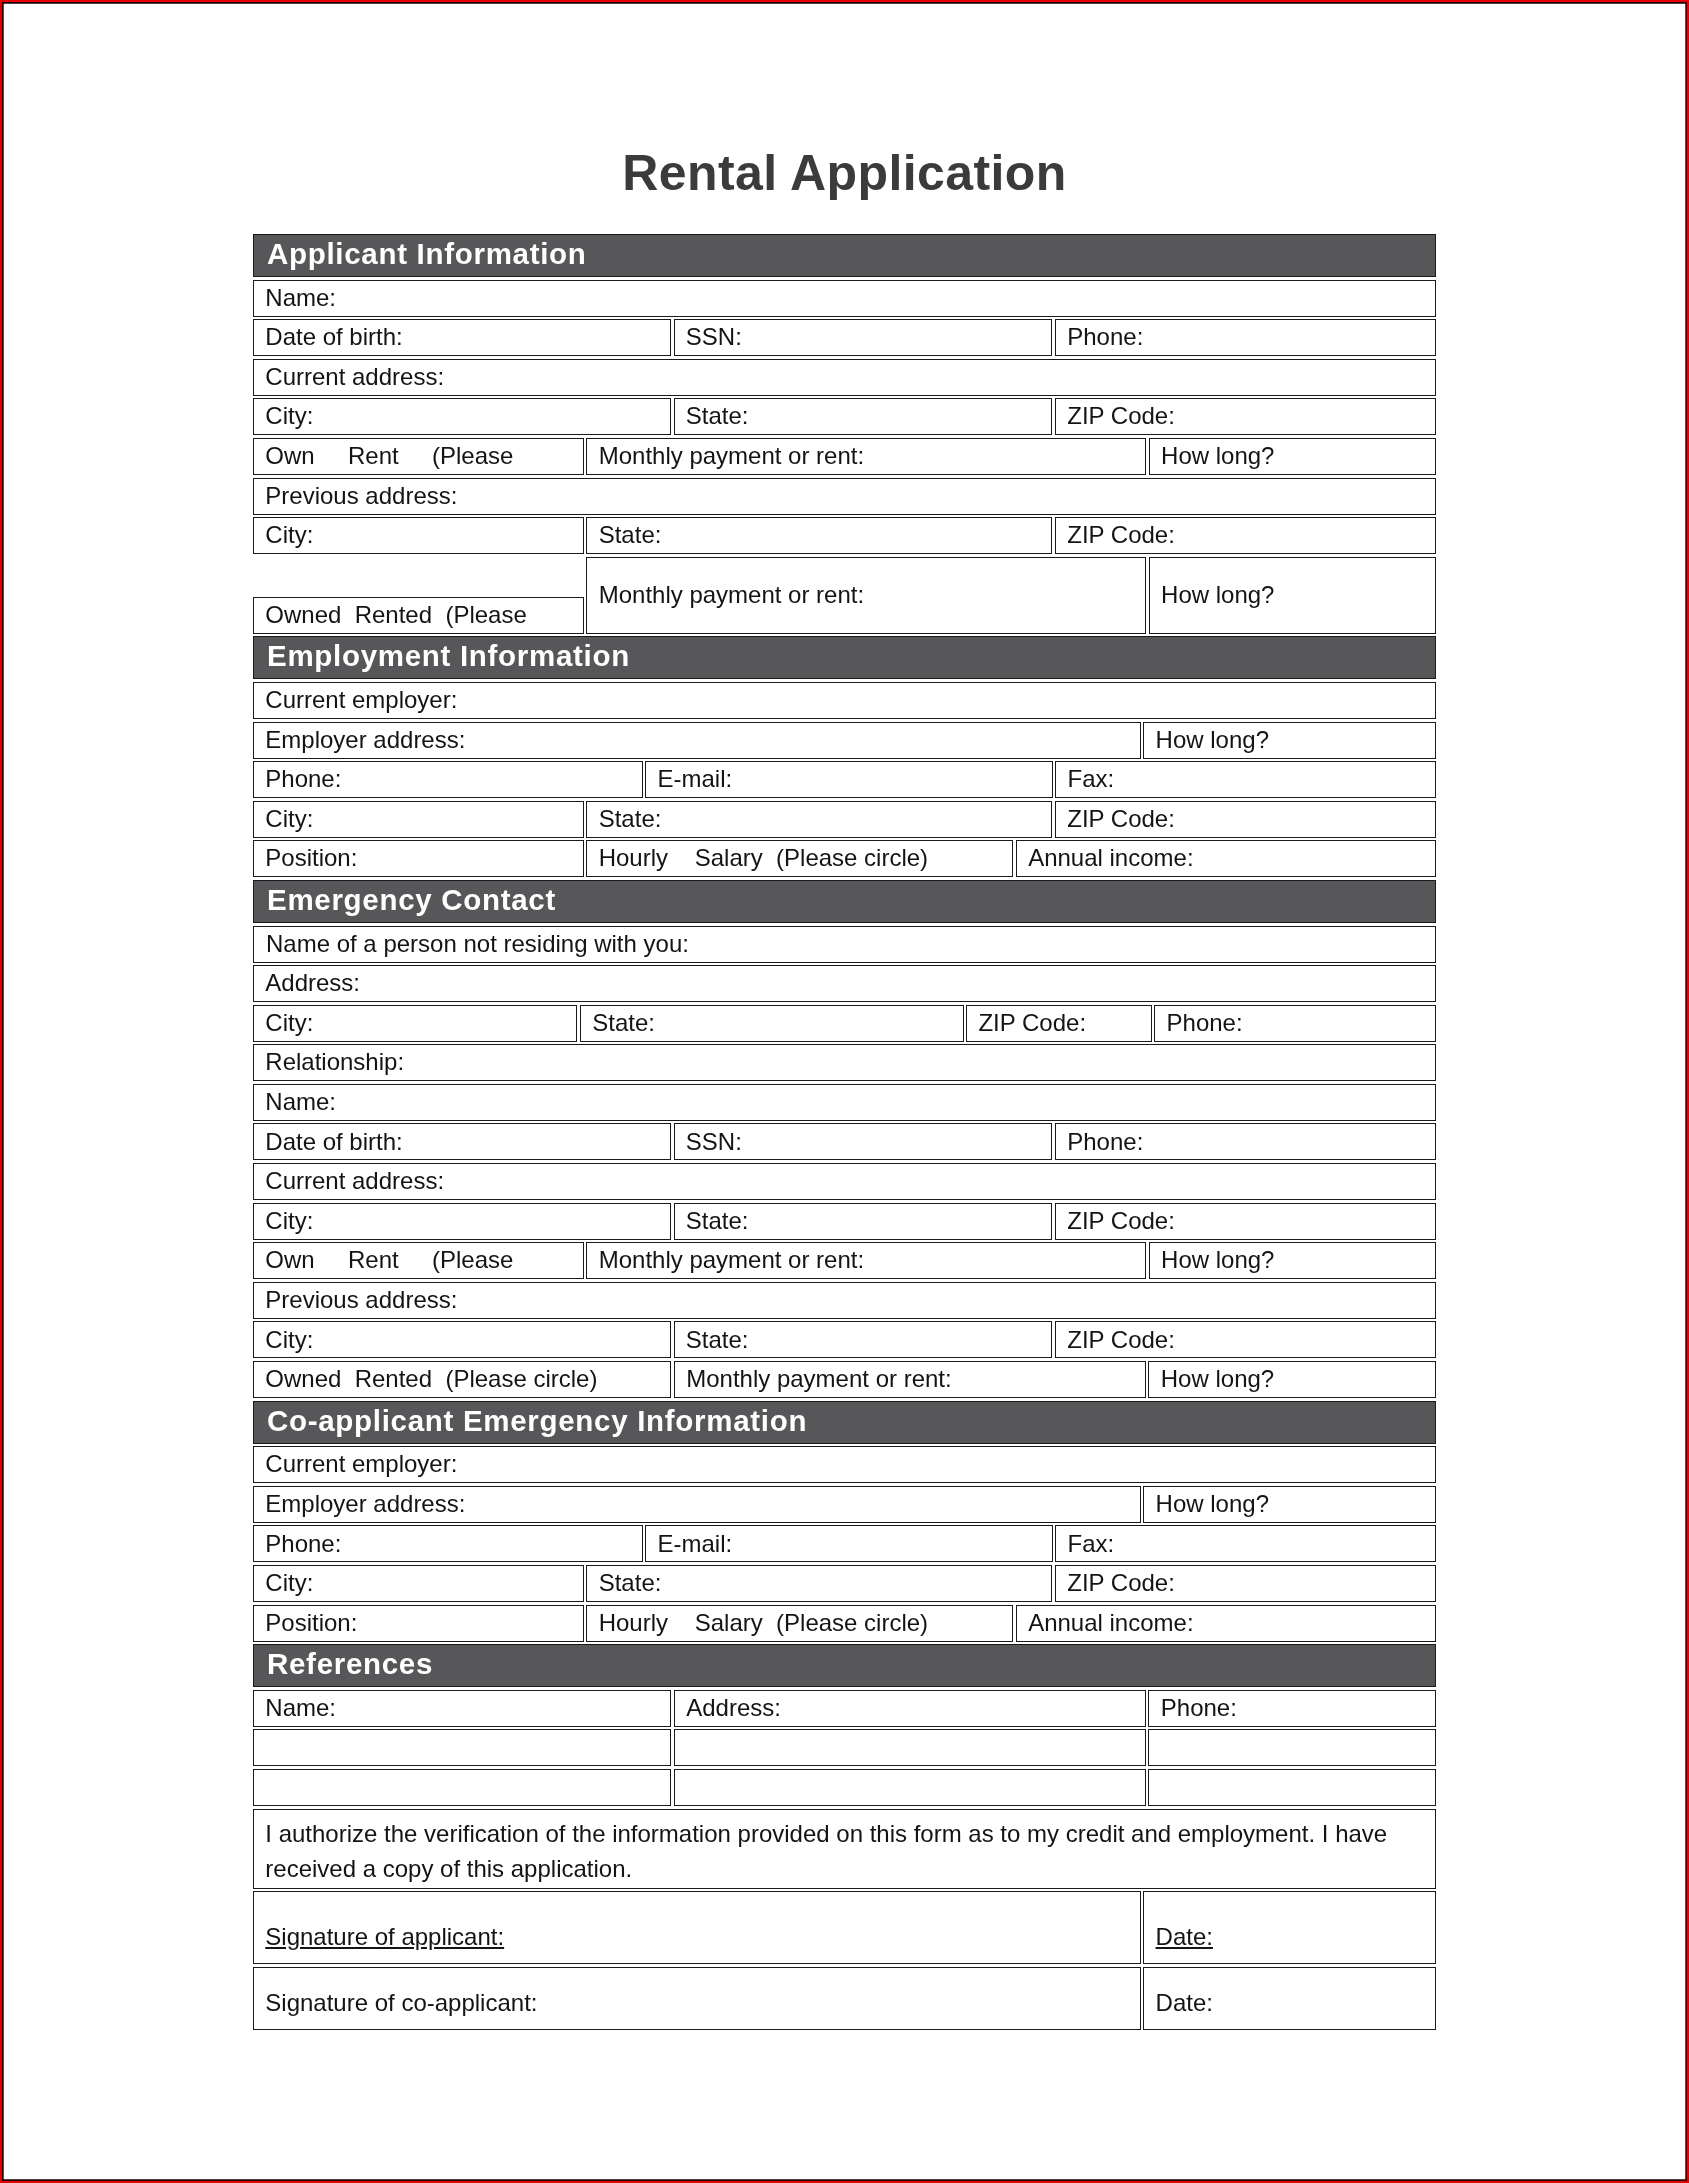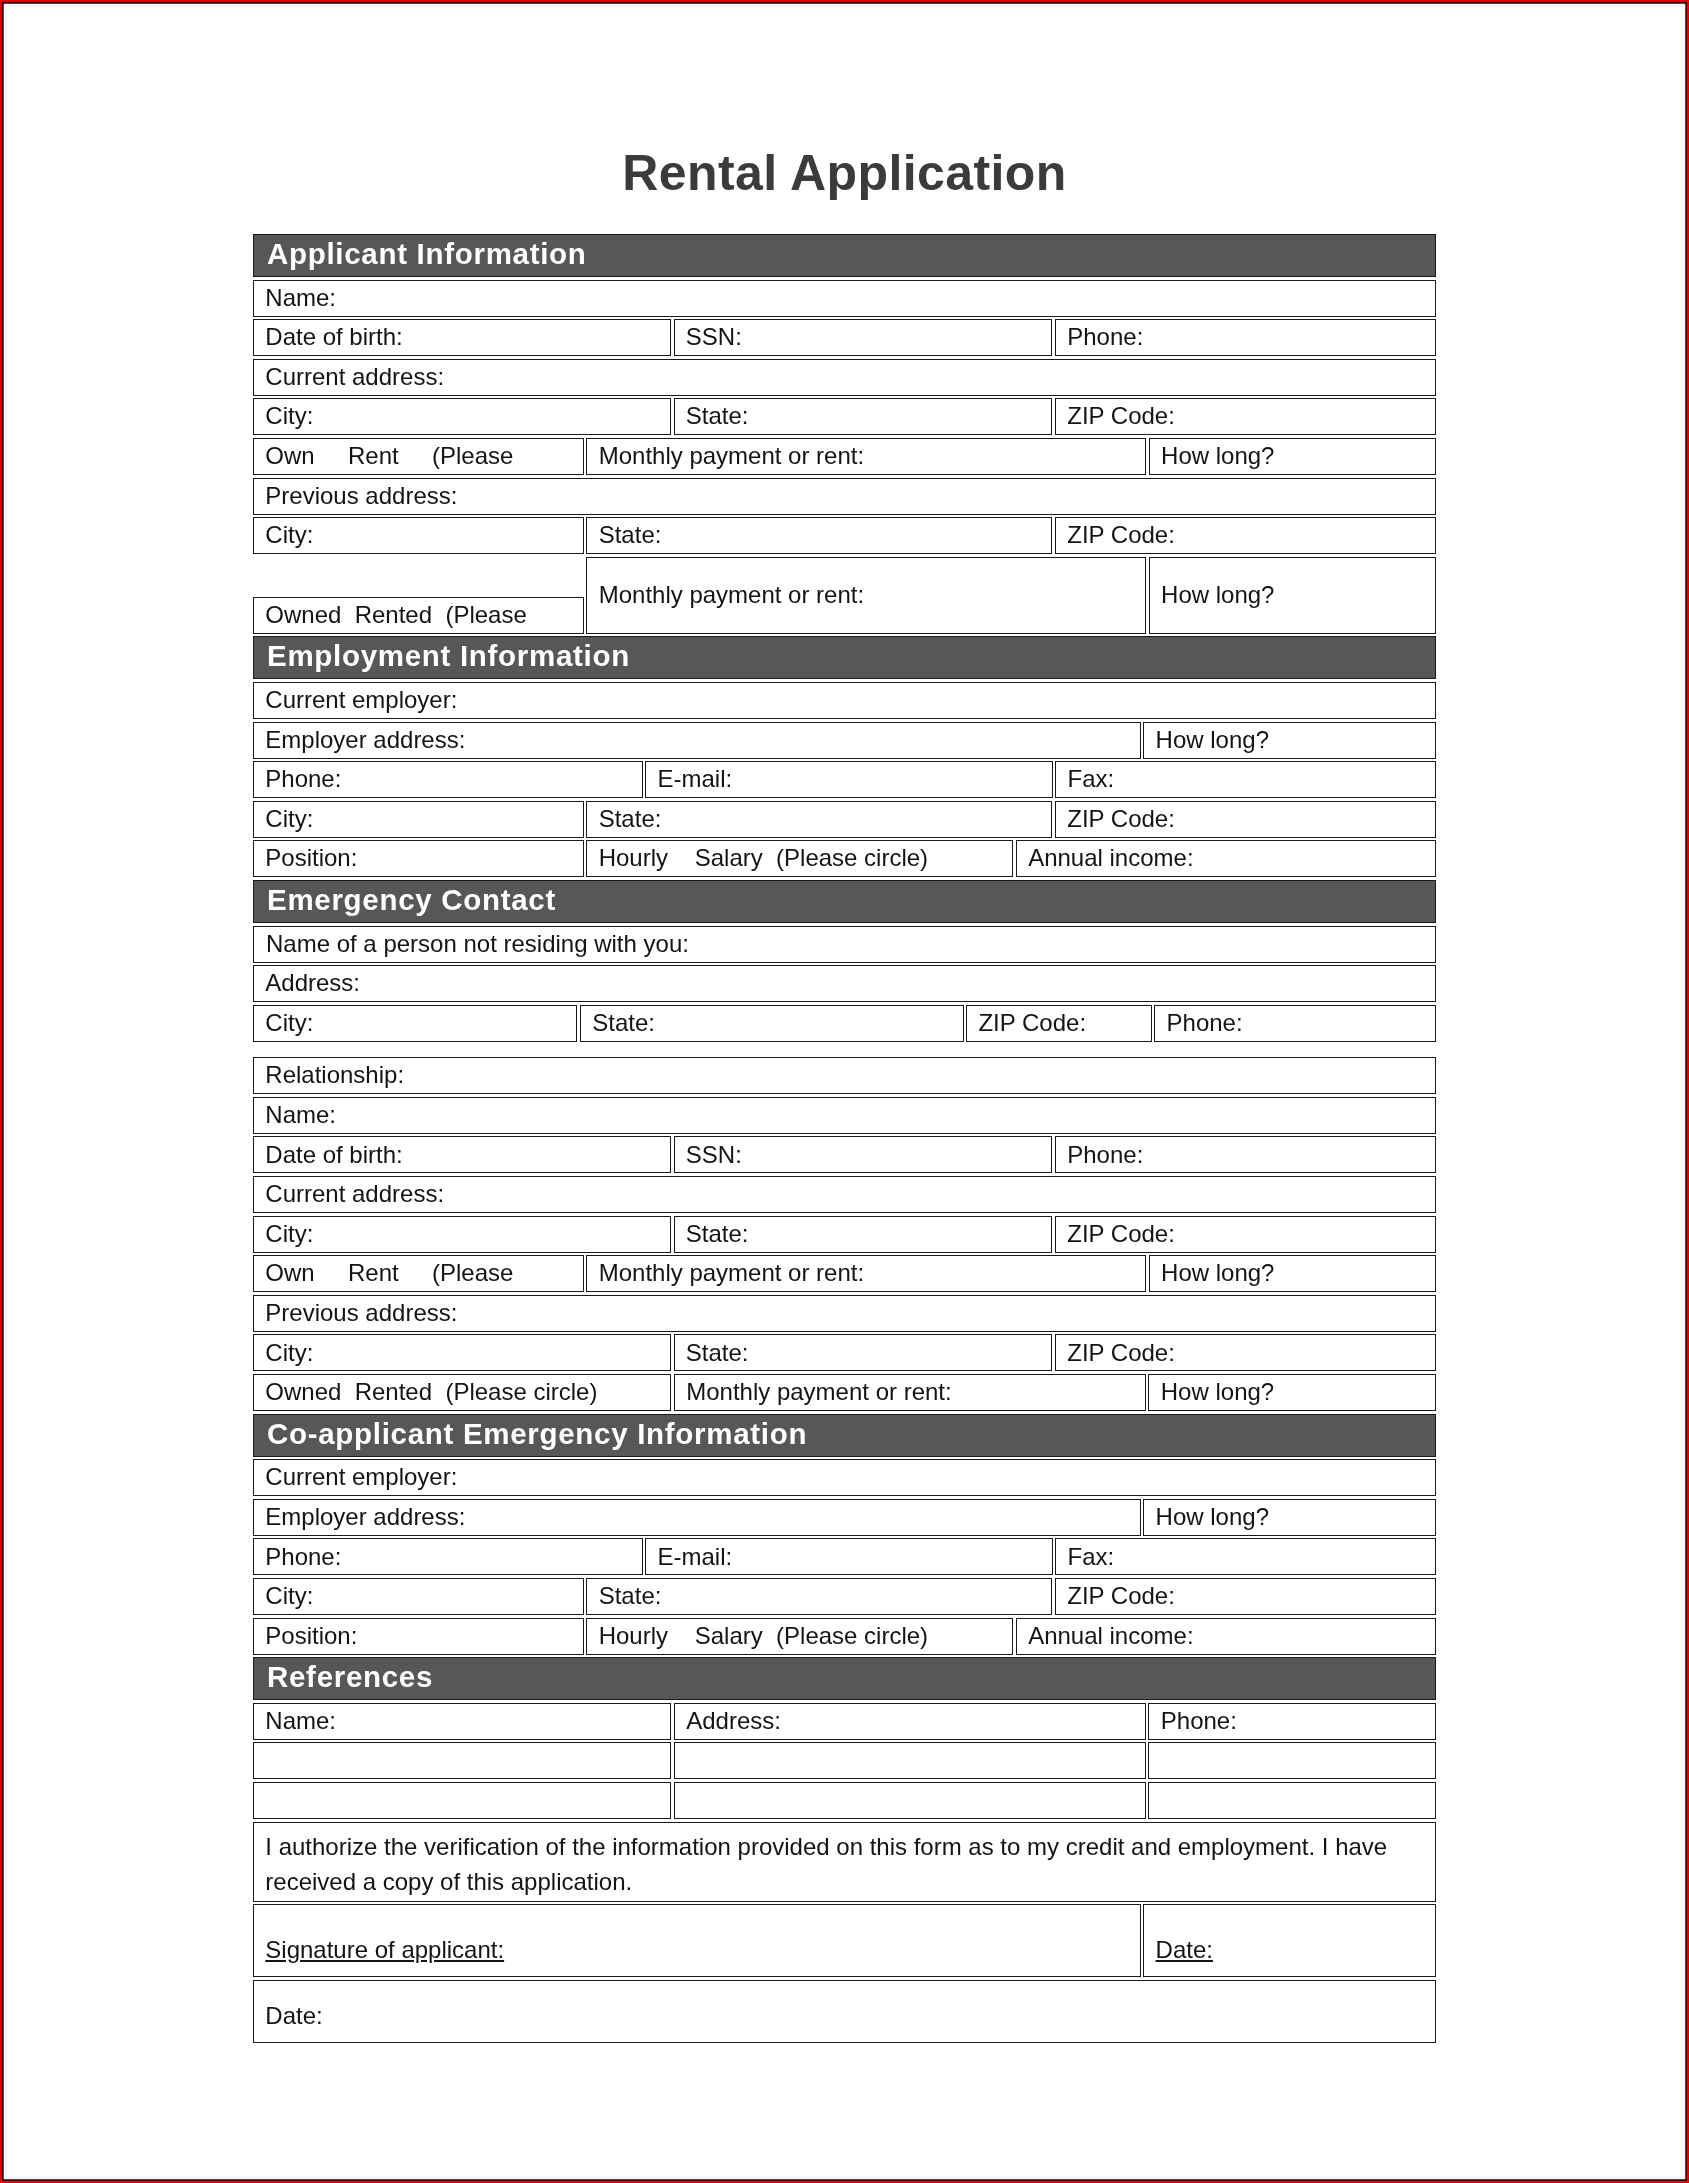--- a/index.html
+++ b/index.html
@@ -161,21 +161,21 @@
         <div class="form-row">
           <div class="cell" style="flex: 100 1 0%;">Address:</div>
         </div>
         <div class="form-row">
           <div class="cell" style="flex: 27.8 1 0%;">City:</div>
           <div class="cell" style="flex: 33.2 1 0%;">State:</div>
           <div class="cell" style="flex: 15.1 1 0%;">ZIP Code:</div>
           <div class="cell" style="flex: 23.9 1 0%;">Phone:</div>
         </div>
         <div class="form-row">
-          <div class="cell" style="flex: 100 1 0%; margin-top: 13px;">Relationship:</div>
+          <div class="cell" style="flex: 100 1 0%;">Relationship:</div>
         </div>
       </div>
       <div>
         <div class="form-row">
           <div class="cell" style="flex: 100 1 0%;">Name:</div>
         </div>
         <div class="form-row">
           <div class="cell" style="flex: 35.6 1 0%;">Date of birth:</div>
           <div class="cell" style="flex: 32.1 1 0%;">SSN:</div>
           <div class="cell" style="flex: 32.3 1 0%;">Phone:</div>
@@ -253,18 +253,19 @@
       <div>
         <div class="form-row auth">
           <div class="cell" style="flex: 100 1 0%;">I authorize the verification of the information provided on this form as to my credit and employment. I have
 received a copy of this application.</div>
         </div>
         <div class="form-row sig">
           <div class="cell" style="flex: 76.1 1 0%;">Signature of applicant:</div>
           <div class="cell" style="flex: 23.9 1 0%;">Date:</div>
         </div>
         <div class="form-row sig2">
+          <div class="cell" style="flex: 76.1 1 0%;">Signature of co-applicant:</div>
           <div class="cell" style="flex: 23.9 1 0%;">Date:</div>
         </div>
       </div>
     </div>
 </div>
 
 
 </body></html>

